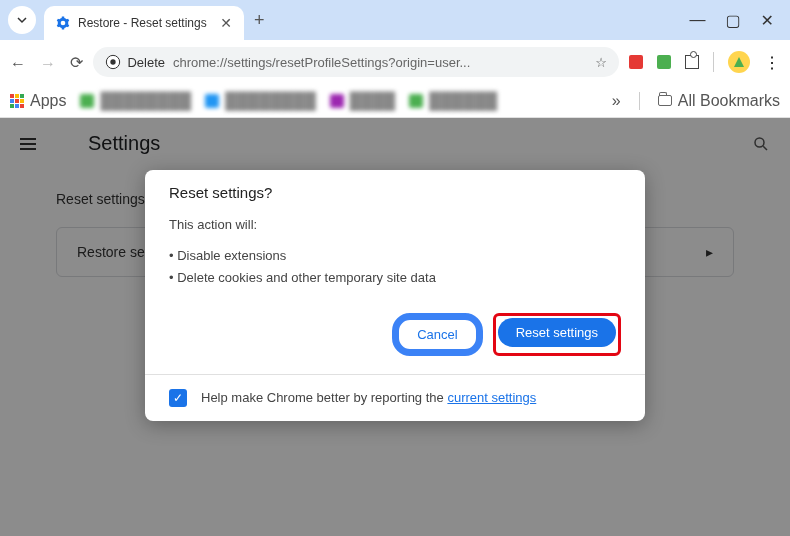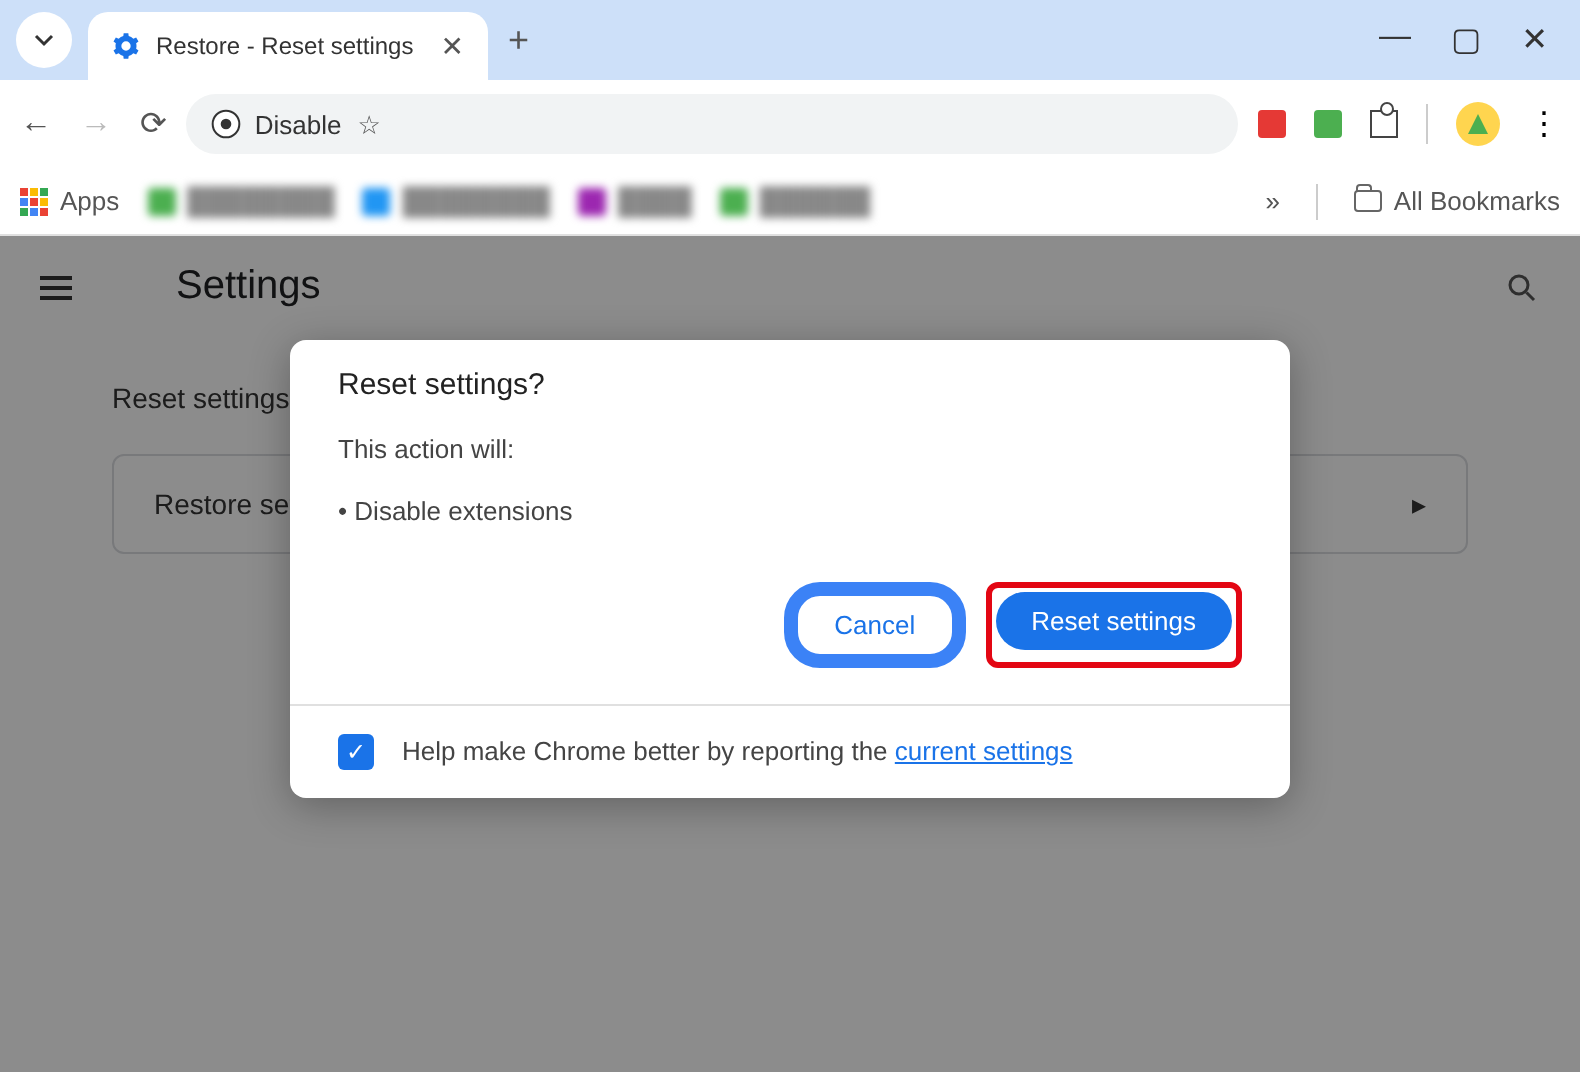--- a/index.html
+++ b/index.html
@@ -16,21 +16,21 @@
 .win-controls { margin-left:auto; display:flex; gap: 20px; padding-right:8px; color:#333; }
 
 .toolbar { background:#fff; height:44px; display:flex; align-items:center; padding: 0 10px; gap: 10px; }
 .nav-icons { display:flex; gap: 14px; color:#555; font-size:16px; align-items:center; }
 .nav-icons .disabled { color:#bbb; }
 .addressbar { flex:1; background:#f1f3f4; border-radius: 20px; height: 30px; display:flex; align-items:center; padding:0 12px; gap:8px; font-size:13px; color:#555; }
 .chrome-chip { display:flex; align-items:center; gap:6px; font-weight:500; color:#333; }
 .addr-url { flex:1; white-space:nowrap; overflow:hidden; text-overflow:ellipsis; color:#666; }
 .toolbar-icons { display:flex; gap:14px; align-items:center; }
 
-.bookmarks-bar { background:#fff; height:34px; border-bottom:1px solid #e0e0e0; display:flex; align-items:center; padding:0 10px; gap:14px; font-size:13px; color:#555;}
+.bookmarks-bar { background:#fff; height:34px; border-bottom:1px solid #e0e0e0; display:flex; align-items:center; padding:0 10px; gap:14px; font-size:16px; color:#555;}
 .bm-item { display:flex; align-items:center; gap:6px; }
 .bm-blur { filter: blur(2px); color:#888; }
 .bm-spacer { flex:1; }
 .apps-icon { display:grid; grid-template-columns:repeat(3,4px); grid-template-rows:repeat(3,4px); gap:1px; }
 .apps-icon span:nth-child(1){background:#ea4335;} .apps-icon span:nth-child(2){background:#fbbc05;} .apps-icon span:nth-child(3){background:#34a853;}
 .apps-icon span:nth-child(4){background:#4285f4;} .apps-icon span:nth-child(5){background:#ea4335;} .apps-icon span:nth-child(6){background:#fbbc05;}
 .apps-icon span:nth-child(7){background:#34a853;} .apps-icon span:nth-child(8){background:#4285f4;} .apps-icon span:nth-child(9){background:#ea4335;}
 .apps-icon span{width:4px;height:4px;}
 
 
@@ -96,22 +96,23 @@
     <span>←</span>
     <span class="disabled">→</span>
     <span>⟳</span>
   </div>
   <div class="addressbar">
     <div class="chrome-chip">
       <svg width="16" height="16" viewBox="0 0 24 24">
           <circle cx="12" cy="12" r="10" fill="#fff" stroke="#333" stroke-width="1.5"></circle>
           <circle cx="12" cy="12" r="4" fill="#333"></circle>
         </svg>
-      <span>Disable</span>
-    </div>
+      <span>Delete</span>
+    </div>
+    <span class="addr-url">chrome://settings/resetProfileSettings?origin=user...</span>
     <span>☆</span>
   </div>
   <div class="toolbar-icons">
     <span class="blur-box" style="background:#e53935"></span>
     <span class="blur-box" style="background:#4caf50"></span>
     <span class="ext-icon"></span>
     <span style="border-left:1px solid #ccc; height:20px;"></span>
     <span class="profile-badge">
         <span class="profile-badge-inner"></span>
       </span>
@@ -179,20 +180,21 @@
   </div>
   <div class="overlay"></div>
 </div>
 
 <div class="dialog">
   <div class="dialog-body">
     <div class="dialog-title">Reset settings?</div>
     <p>This action will:</p>
     <div class="bullets">
       <div>• Disable extensions</div>
+      <div>• Delete cookies and other temporary site data</div>
     </div>
   </div>
   <div class="dialog-buttons">
     <button class="btn-cancel">Cancel</button>
     <span class="btn-primary-wrap">
       <button class="btn-primary">Reset settings</button>
     </span>
   </div>
   <div class="dialog-footer">
     <div class="checkbox">✓</div>

